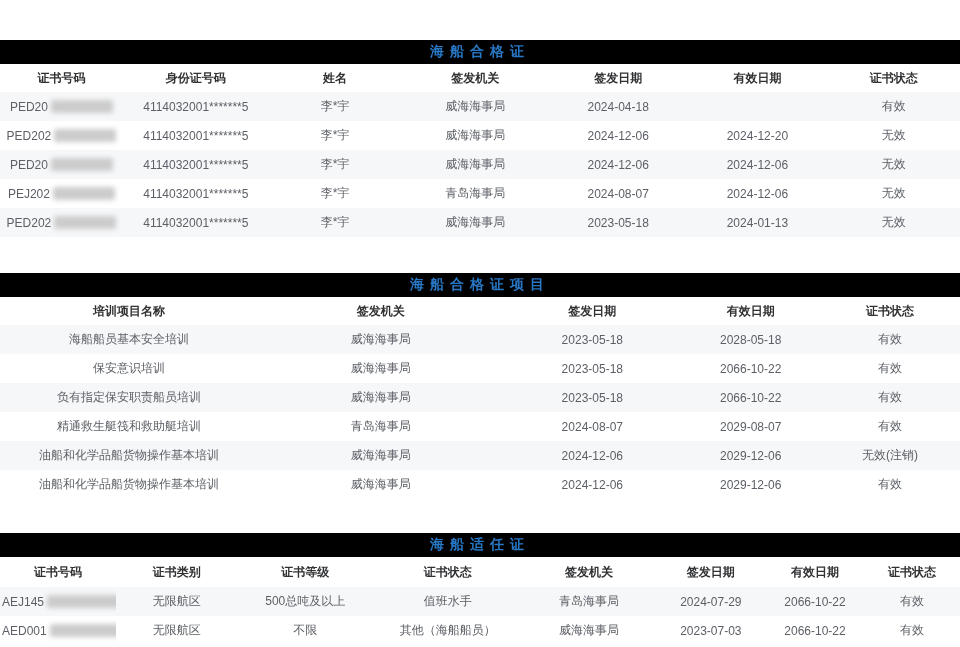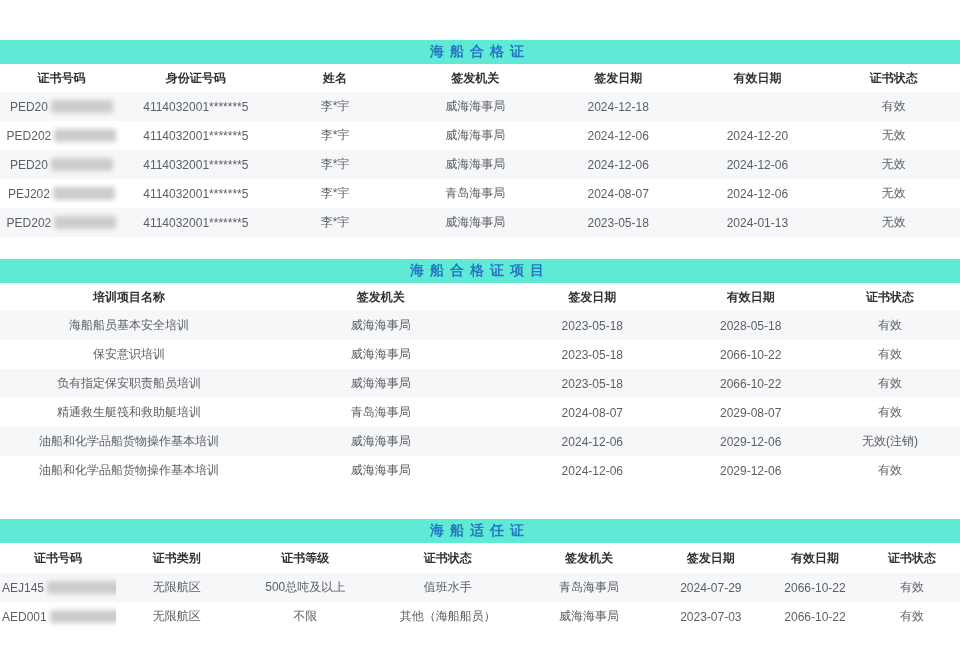--- a/index.html
+++ b/index.html
@@ -10,26 +10,26 @@
   body {
     width: 960px;
     height: 647px;
     overflow: hidden;
     font-family: "Liberation Sans", "DejaVu Sans", sans-serif;
     font-size: 12px;
     color: #5c6066;
   }
   .cert-section { width: 960px; }
   .section-1 { margin-top: 40px; }
-  .section-2 { margin-top: 22px; }
+  .section-2 { margin-top: 36px; }
   .section-3 { margin-top: 34px; }
 
   .title-bar {
     height: 24px;
-    background: #5eead4;
+    background: #000000;
     display: flex;
     align-items: center;
     justify-content: center;
   }
   .title-bar .title-text {
     color: #2777c4;
     font-size: 14px;
     font-weight: bold;
     letter-spacing: 6px;
   }
@@ -101,21 +101,21 @@
           <th>有效日期</th>
           <th>证书状态</th>
         </tr>
       </thead>
       <tbody>
         <tr>
           <td><span>PED20</span><span class="redacted-blur redact-w-62"></span></td>
           <td><span>4114032001*******5</span></td>
           <td><span>李*宇</span></td>
           <td><span>威海海事局</span></td>
-          <td><span>2024-12-18</span></td>
+          <td><span>2024-04-18</span></td>
           <td><span></span></td>
           <td><span>有效</span></td>
         </tr>
         <tr>
           <td><span>PED202</span><span class="redacted-blur redact-w-62"></span></td>
           <td><span>4114032001*******5</span></td>
           <td><span>李*宇</span></td>
           <td><span>威海海事局</span></td>
           <td><span>2024-12-06</span></td>
           <td><span>2024-12-20</span></td>

